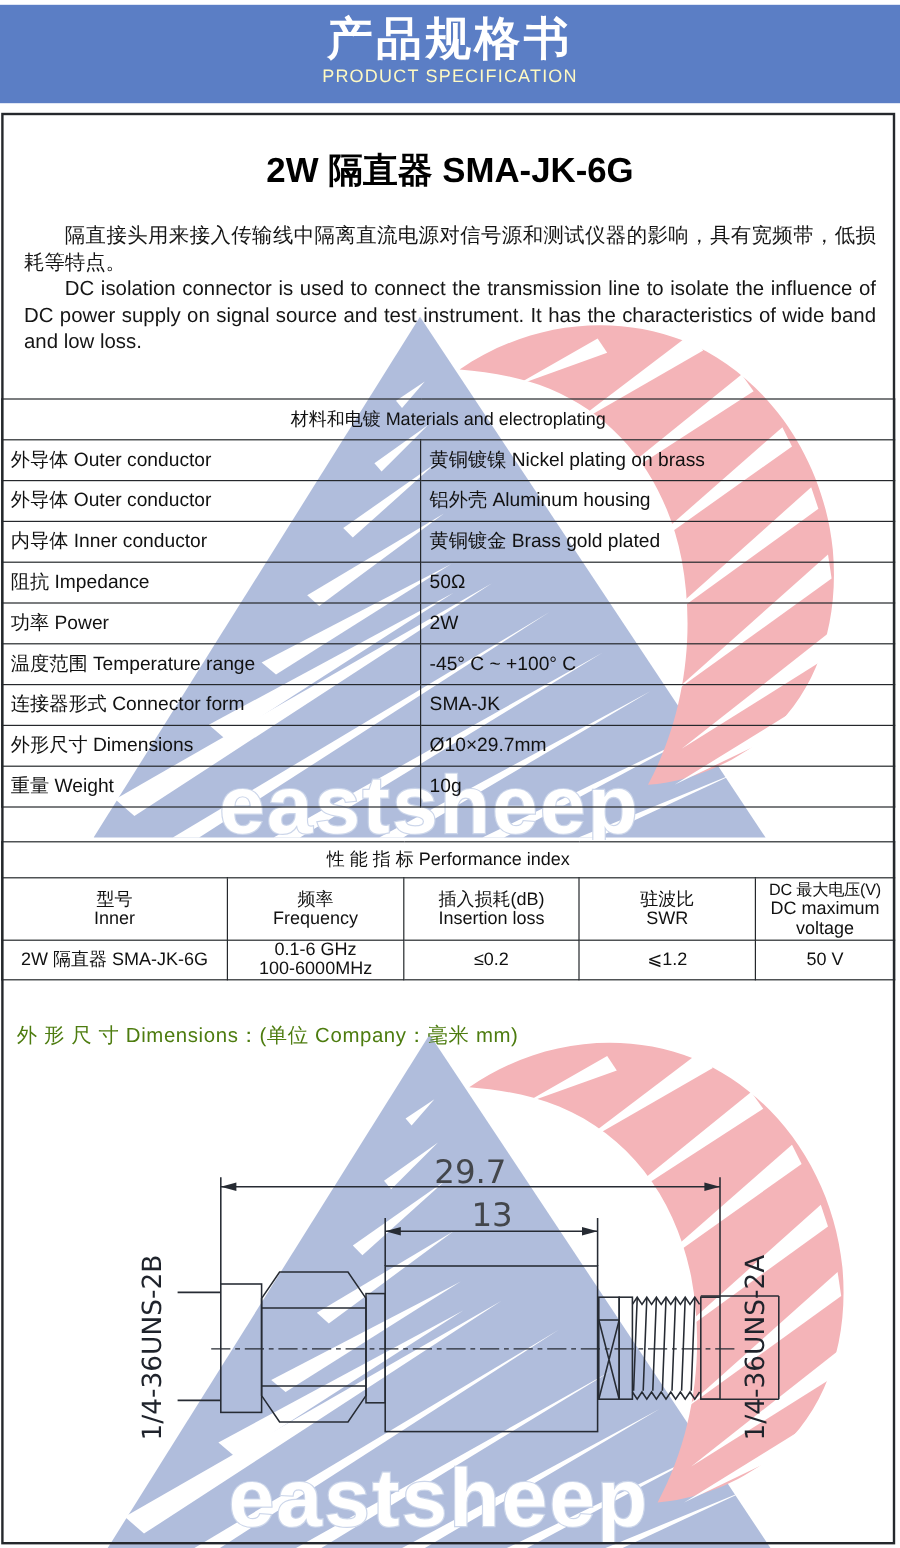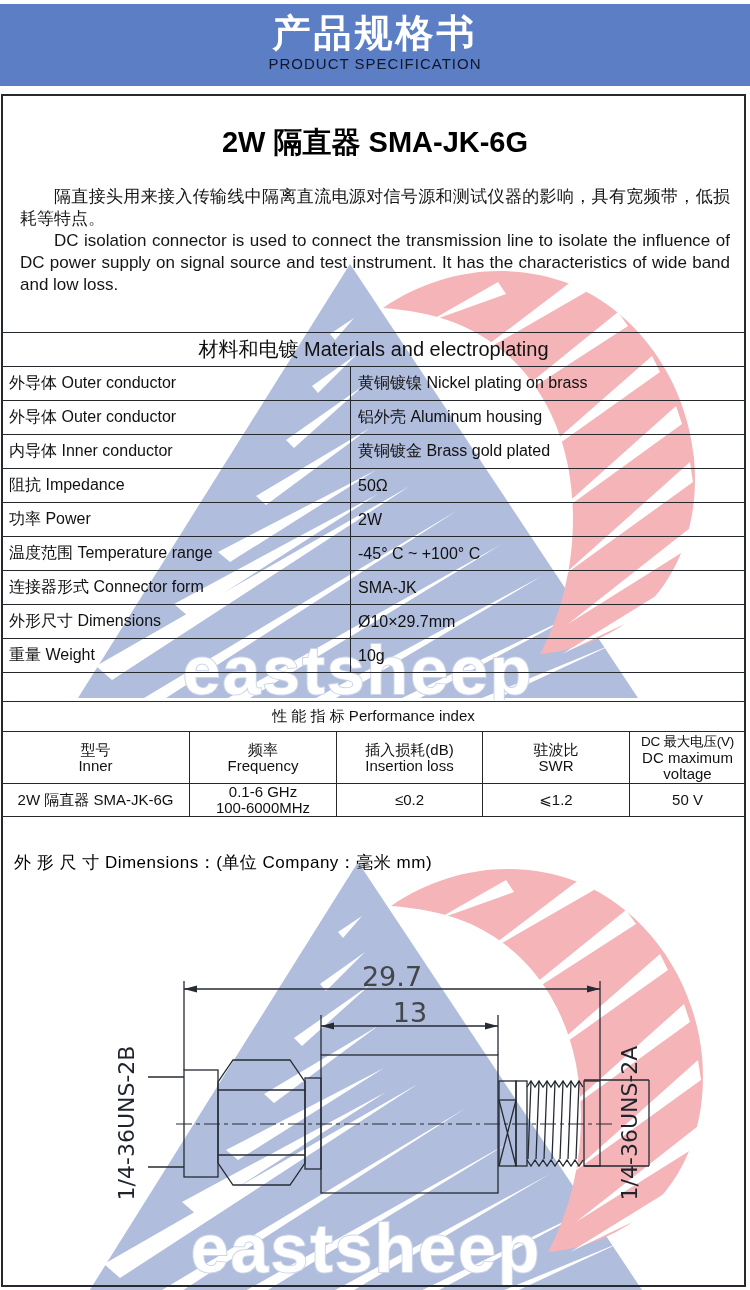--- a/index.html
+++ b/index.html
@@ -9,21 +9,21 @@
   }
   
   .banner {
     position:absolute; left:0; top:4px; width:750px; height:82px;
     background:#5b7ec5; text-align:center;
   }
   .banner-zh {
     padding-top:7px; font-size:38px; line-height:44px; font-weight:bold;
     color:#fff; letter-spacing:3px;
   }
-  .banner-en { font-size:15px; line-height:18px; color:#0f172a; letter-spacing:1px; }
+  .banner-en { font-size:15px; line-height:18px; color:#fef9c3; letter-spacing:1px; }
   
   .frame {
     position:absolute; left:1px; top:94px; width:745px; height:1193px;
     border:2px solid #25282c; box-sizing:border-box; pointer-events:none;
   }
   
   .wm { position:absolute; pointer-events:none; }
   .wm-mid { left:78px; top:262px; width:630px; height:438px; }
   .wm-bot { left:86px; top:860px; width:630px; height:438px; }
   .wm-text {
@@ -43,35 +43,35 @@
   }
   
   table { border-collapse:collapse; table-layout:fixed; background:transparent; }
   .materials {
     position:absolute; left:1px; top:332px; width:745px; font-size:16px;
   }
   .materials td {
     border:1px solid #25282c; height:31px; padding:1px 7px;
     white-space:nowrap; overflow:hidden;
   }
-  .materials td.thead { text-align:center; font-size:20px; }
+  .materials td.thead { text-align:center; font-size:15px; }
   
   .perf {
     position:absolute; left:1px; top:701px; width:745px; font-size:15px;
     text-align:center;
     border-radius:25px;
   }
   .perf td { border:1px solid #25282c; padding:0 2px; overflow:hidden; }
   .perf .trow td { height:29px; }
   .perf .crow td { height:51px; line-height:16px; }
   .perf .vrow td { height:32px; line-height:16px; }
   .perf .dc-zh { white-space:nowrap; font-size:13.5px; letter-spacing:-0.2px; }
   
   .dims-note {
-    position:absolute; left:14px; top:851px; font-size:17px; color:#000000;
+    position:absolute; left:14px; top:851px; font-size:17px; color:#4d7c0f;
     letter-spacing:0.5px;
   }
   
   .drawing { position:absolute; left:0; top:940px; width:750px; height:300px; pointer-events:none; }
   .drawing .ln { stroke:#262b33; stroke-width:1.3; fill:none; }
   .drawing .ctr { stroke:#262b33; stroke-width:1.1; fill:none; stroke-dasharray:16 4 4 4; }
   .drawing .arr { fill:#262b33; stroke:none; }
   .dim-text {
     font-family:"DejaVu Sans", sans-serif; font-size:27px; fill:#43464b;
     text-anchor:middle;

